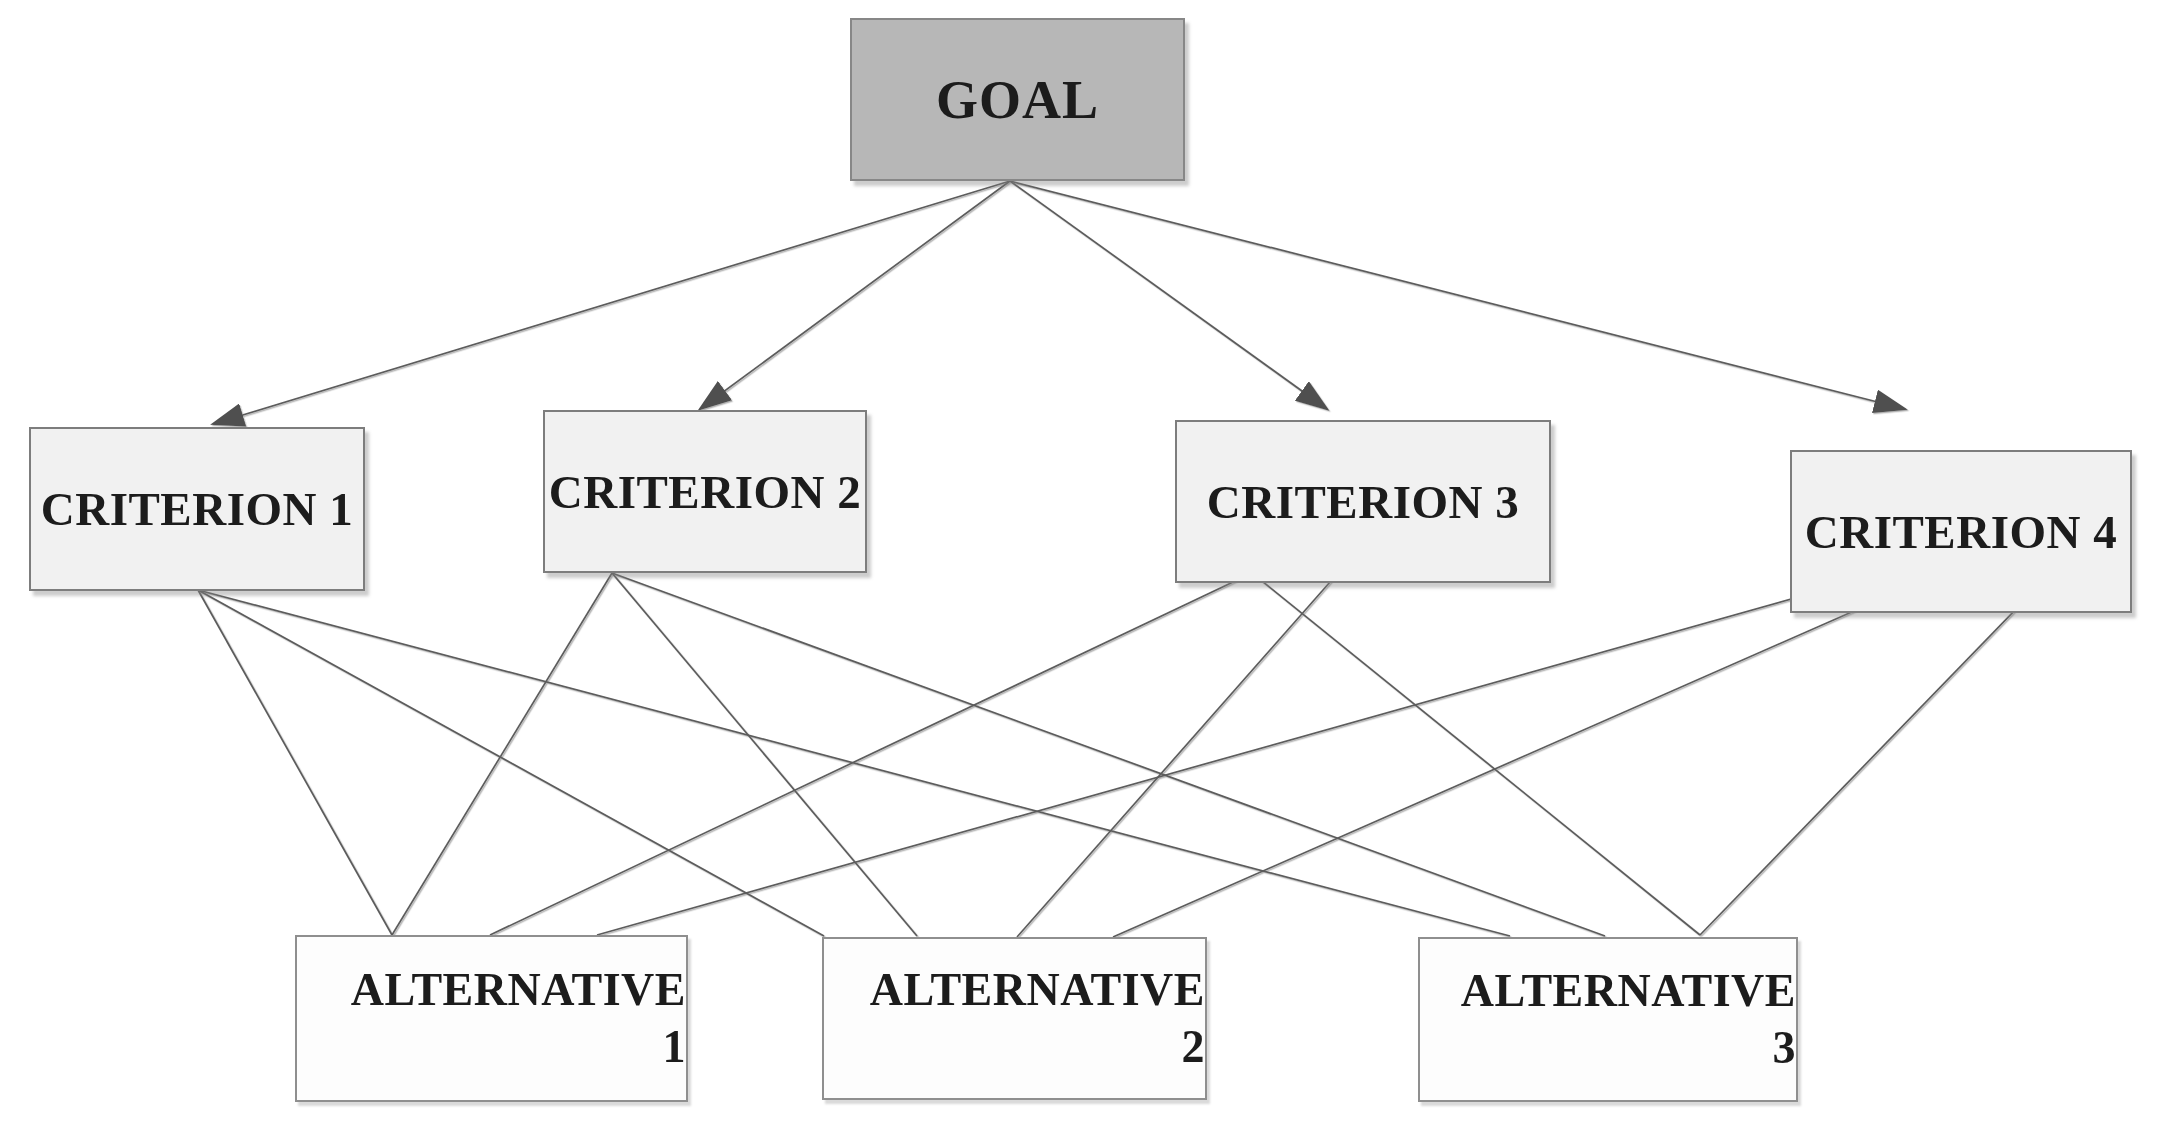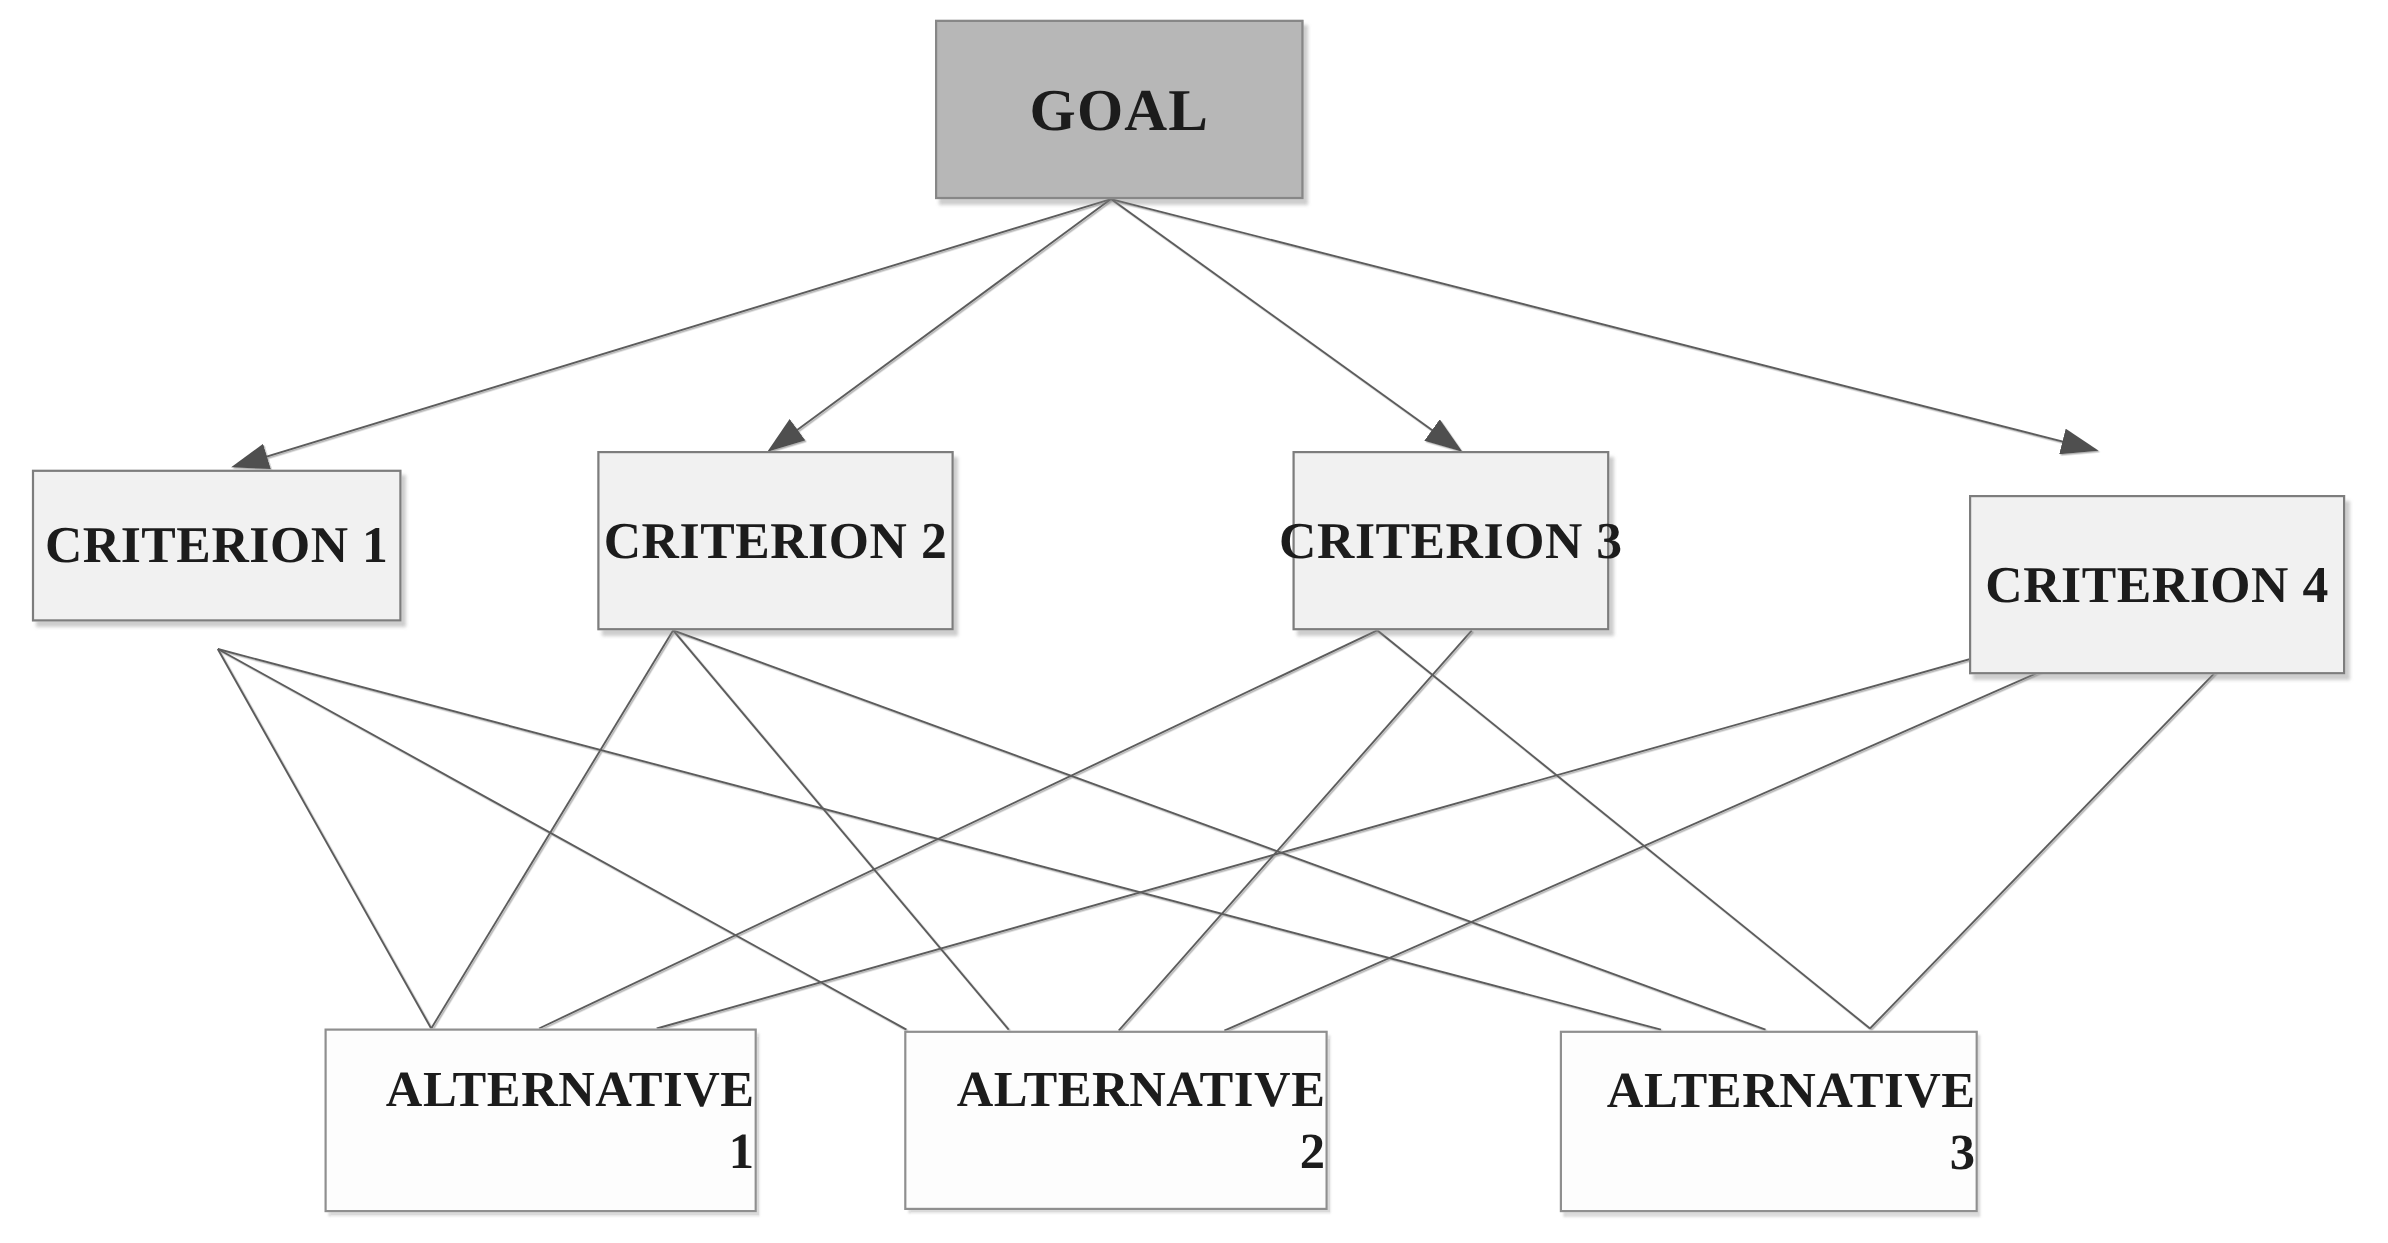--- a/index.html
+++ b/index.html
@@ -79,27 +79,27 @@
         <line x1="1880" y1="574" x2="597" y2="935" stroke="#5c5c5c" stroke-width="1.7"></line>
         <line x1="1938" y1="574" x2="1113" y2="937" stroke="#5c5c5c" stroke-width="1.7"></line>
         <line x1="2050" y1="574" x2="1700" y2="935" stroke="#5c5c5c" stroke-width="1.7"></line>
       </g>
   </svg>
 
   <div class="node goal" style="left: 850px; top: 18px; width: 335px; height: 163px;">
     <span>GOAL</span>
   </div>
 
-  <div class="node criterion" style="left: 29px; top: 427px; width: 336px; height: 138px;">
+  <div class="node criterion" style="left: 29px; top: 427px; width: 336px; height: 164px;">
     <span>CRITERION 1</span>
   </div>
   <div class="node criterion" style="left: 528px; top: 410px; width: 324px; height: 163px; margin-left: 15px;">
     <span>CRITERION 2</span>
   </div>
-  <div class="node criterion" style="left: 1175px; top: 410px; width: 288px; height: 163px;">
+  <div class="node criterion" style="left: 1175px; top: 420px; width: 376px; height: 163px;">
     <span>CRITERION 3</span>
   </div>
   <div class="node criterion" style="left: 1790px; top: 410px; width: 342px; height: 163px; margin-top: 40px;">
     <span>CRITERION 4</span>
   </div>
 
   <div class="node alternative" style="left: 295px; top: 935px; width: 393px; height: 167px;">
     <span class="line">ALTERNATIVE</span>
     <span class="line">1</span>
   </div>

